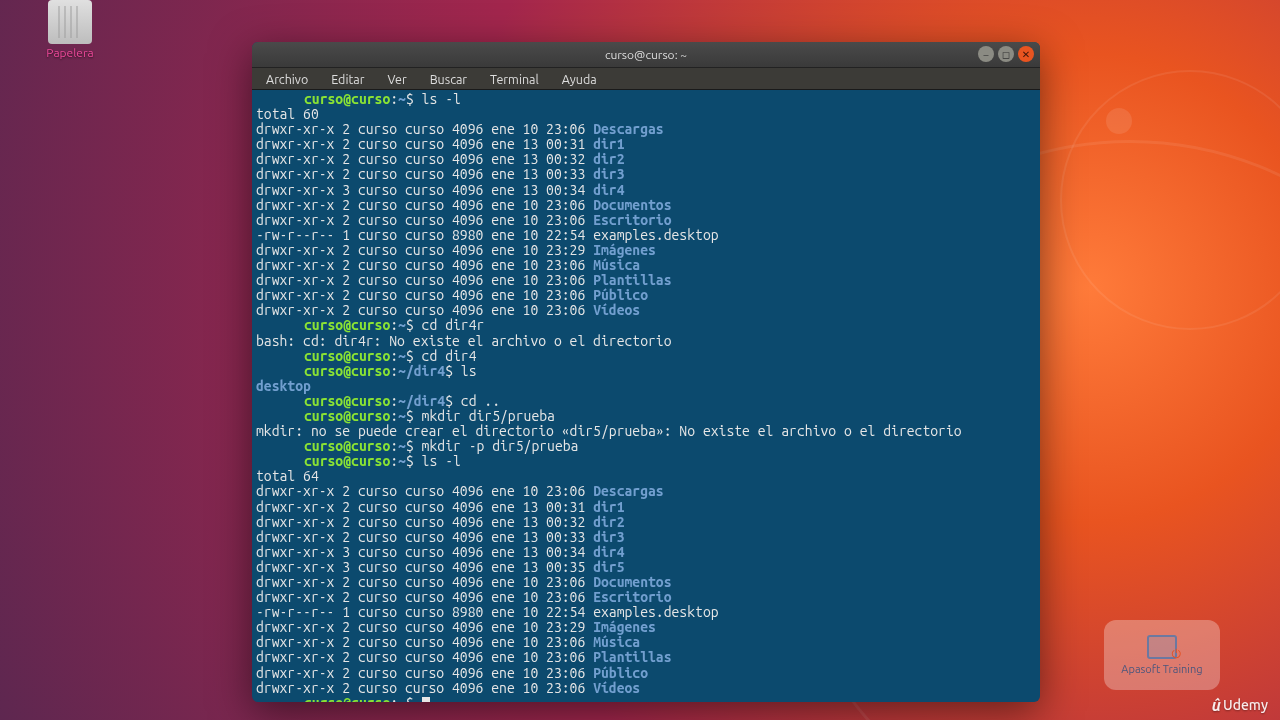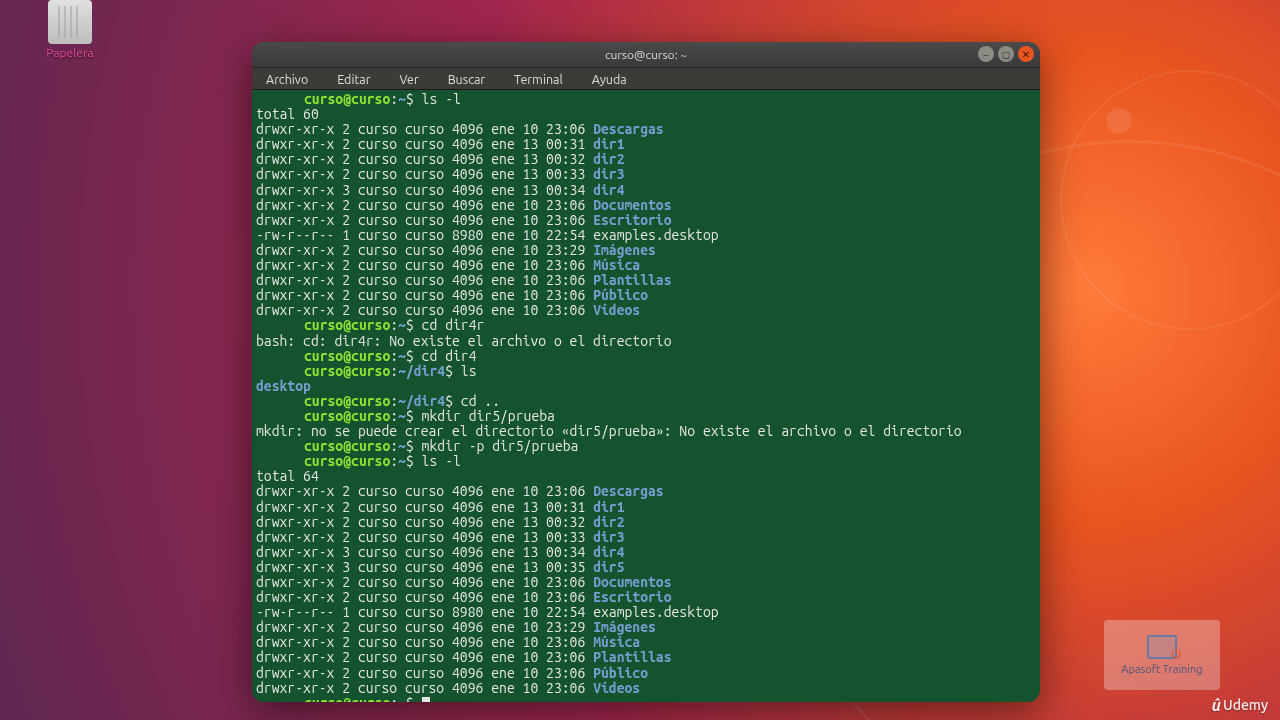--- a/index.html
+++ b/index.html
@@ -32,58 +32,58 @@
   }
   .desktop-icon .trash::after {
     content:""; position:absolute; top:6px; bottom:6px; left:10px; right:10px;
     background: repeating-linear-gradient(90deg,#9e9e9e 0 2px, transparent 2px 6px);
     opacity:.5;
   }
 
   
   .terminal {
     position: absolute; left: 252px; top: 42px; width: 788px; height: 660px;
-    background: #14532d; 
-    border-radius: 12px; box-shadow: 0 10px 40px rgba(0,0,0,0.5);
+    background: #0c4a6e; 
+    border-radius: 6px; box-shadow: 0 10px 40px rgba(0,0,0,0.5);
     display: flex; flex-direction: column; color: #eee;
     overflow: hidden;
   }
   .titlebar {
     height: 26px; background: linear-gradient(#4a4a4a,#3a3a3a);
     display: flex; align-items: center; justify-content: center;
     position: relative; font-size: 12px; color: #ddd;
     border-bottom: 1px solid #222;
   }
   .win-controls { position: absolute; right: 6px; top: 4px; display: flex; gap: 4px; }
   .win-btn { width: 16px; height: 16px; border-radius: 50%; display:flex;align-items:center;justify-content:center;font-size:10px;color:#333;}
   .win-btn.min { background:#8b8b83;}
   .win-btn.max { background:#8b8b83;}
   .win-btn.close { background:#e95420; color:#3a140a;}
   .menubar {
-    height: 22px; background: #3c3b37; display:flex; align-items:center; gap: 13px;
+    height: 22px; background: #3c3b37; display:flex; align-items:center; gap: 7px;
     font-size: 12.5px; color:#ddd; padding: 0 6px; border-bottom:1px solid #1a1a1a;
   }
   .menubar span { padding: 2px 8px; cursor: default; }
   .term-body {
     flex: 1; padding: 2px 4px 4px 4px;
     font-family: "Ubuntu Mono","DejaVu Sans Mono", monospace;
     font-size: 14px; line-height: 15.1px; white-space: pre; overflow: hidden;
     color: #e6e6e6;
   }
   .p-green { color:#8ae234; font-weight:bold;margin-left:48px; }
   .p-blue  { color:#729fcf; font-weight:bold; }
   .f-blue  { color:#729fcf; font-weight:bold; }
   .cursor {
     display:inline-block; width:8px; height:13px; background:#e6e6e6; vertical-align:-2px;
   }
 
   
   .wm-apasoft {
     position: absolute; right: 60px; bottom: 30px; width: 116px; height: 70px;
-    background: rgba(255,255,255,0.35); border-radius: 4px;
+    background: rgba(255,255,255,0.35); border-radius: 12px;
     display:flex; flex-direction:column; align-items:center; justify-content:center;
     color:#355a8a; font-size:11px; opacity:.85;
   }
   .wm-apasoft .logo {
     width:30px;height:24px;border:2px solid #5a82b5;border-radius:3px;position:relative;margin-bottom:4px;
     background:rgba(120,160,210,.3);
   }
   .wm-apasoft .logo::after{
     content:"⏻"; position:absolute; right:-6px; bottom:-4px; font-size:12px; color:#e95420;
   }

